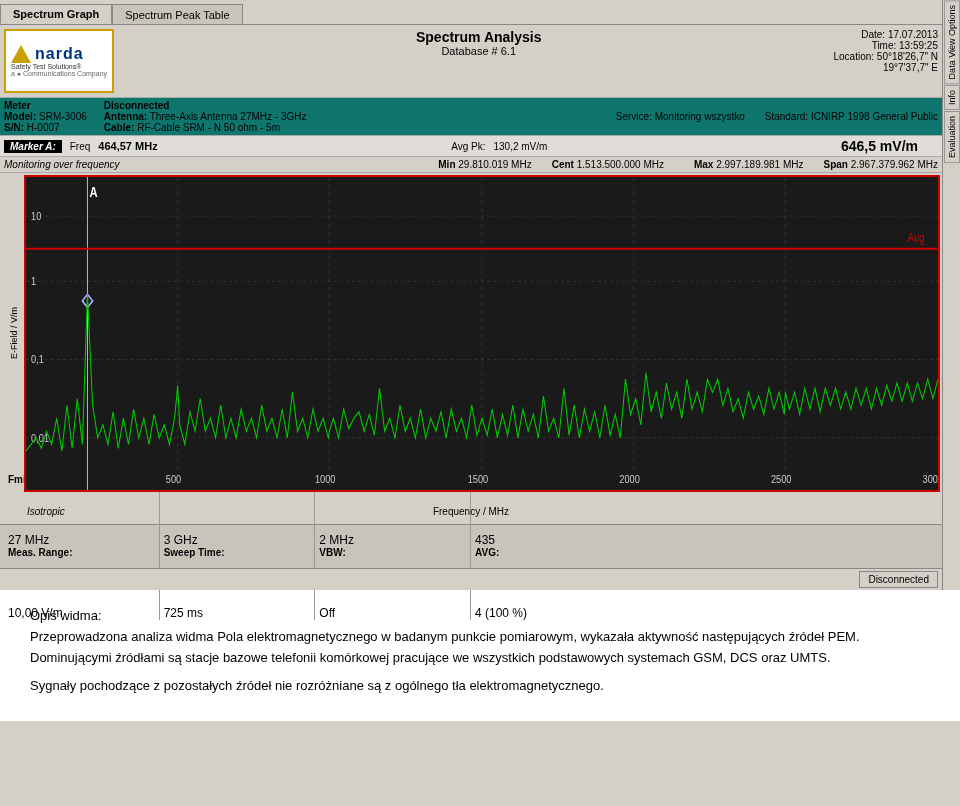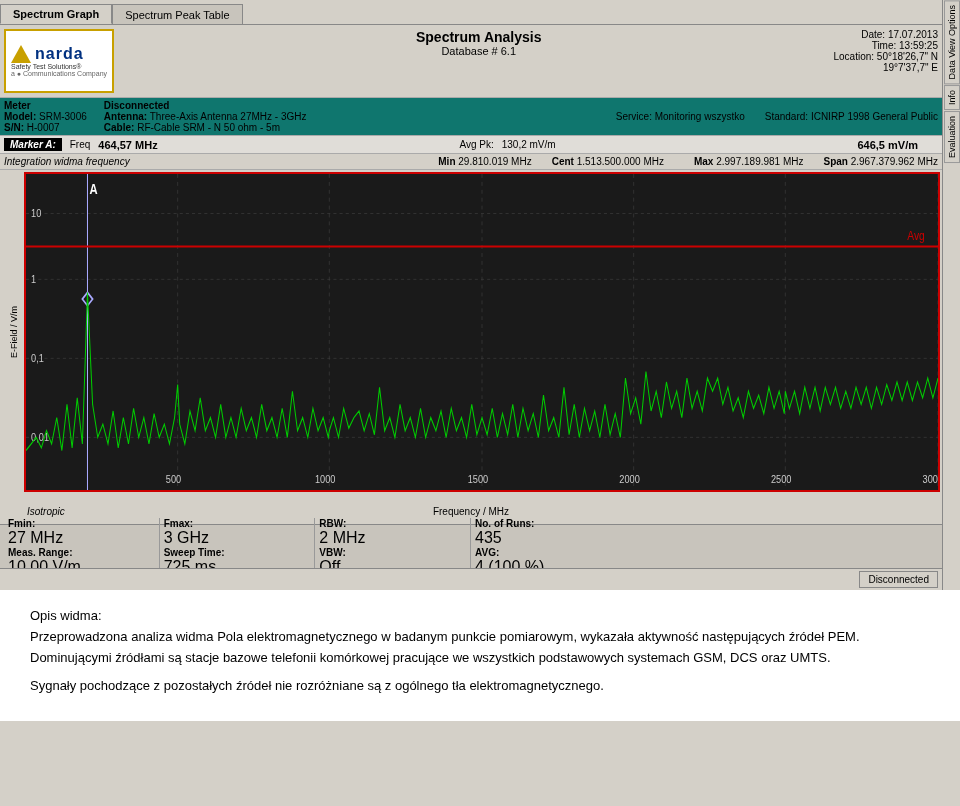--- a/index.html
+++ b/index.html
@@ -164,21 +164,21 @@
       padding: 1px 6px;
       font-size: 10px;
       font-weight: bold;
       font-style: italic;
     }
     .freq-value {
       font-size: 11px;
       font-weight: bold;
     }
     .avg-value {
-      font-size: 11px;
+      font-size: 14px;
       font-weight: bold;
       color: #000;
       margin-left: auto;
       margin-right: 20px;
     }
 
     
     .integration-row {
       display: flex;
       background: #d4d0c8;
@@ -220,21 +220,22 @@
       flex-direction: column;
       padding: 0 4px;
       border-right: 1px solid #999;
     }
     .meas-item:last-child { border-right: none; }
     .meas-item .m-label {
       font-weight: bold;
       font-size: 10px;
     }
     .meas-item .m-value {
-      font-size: 16px;
+      font-size: 12px;
+      margin-top: 48px;
     }
 
     
     .disconnect-row {
       display: flex;
       justify-content: flex-end;
       align-items: center;
       padding: 2px 4px;
       background: #d4d0c8;
       border-top: 1px solid #888;
@@ -376,21 +377,21 @@
         <span class="freq-value">464,57 MHz</span>
       </div>
       <div style="display:flex; align-items:center; gap:8px; margin-left:auto;">
         <span>Avg Pk:</span>
         <span>130,2 mV/m</span>
       </div>
       <div class="avg-value">646,5 mV/m</div>
     </div>
 
     <div class="integration-row">
-      <span class="integration-label">Integration widma frequency</span>
+      <span class="integration-label">Monitoring over frequency</span>
       <div class="min-max-cent">
         <span><b>Min</b> <span>29.810.019 MHz</span></span>
         <span><b>Cent</b> <span>1.513.500.000 MHz</span></span>
       </div>
       <div style="display:flex; gap:20px;">
         <span><b>Max</b> <span>2.997.189.981 MHz</span></span>
         <span><b>Span</b> <span>2.967.379.962 MHz</span></span>
       </div>
     </div>
 

